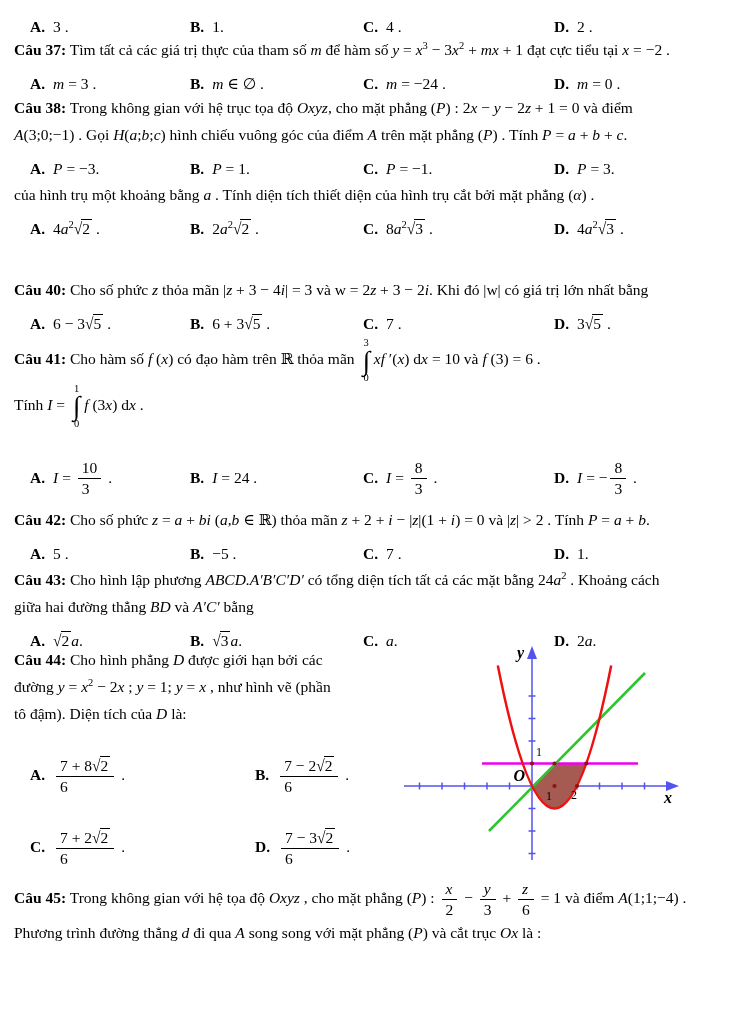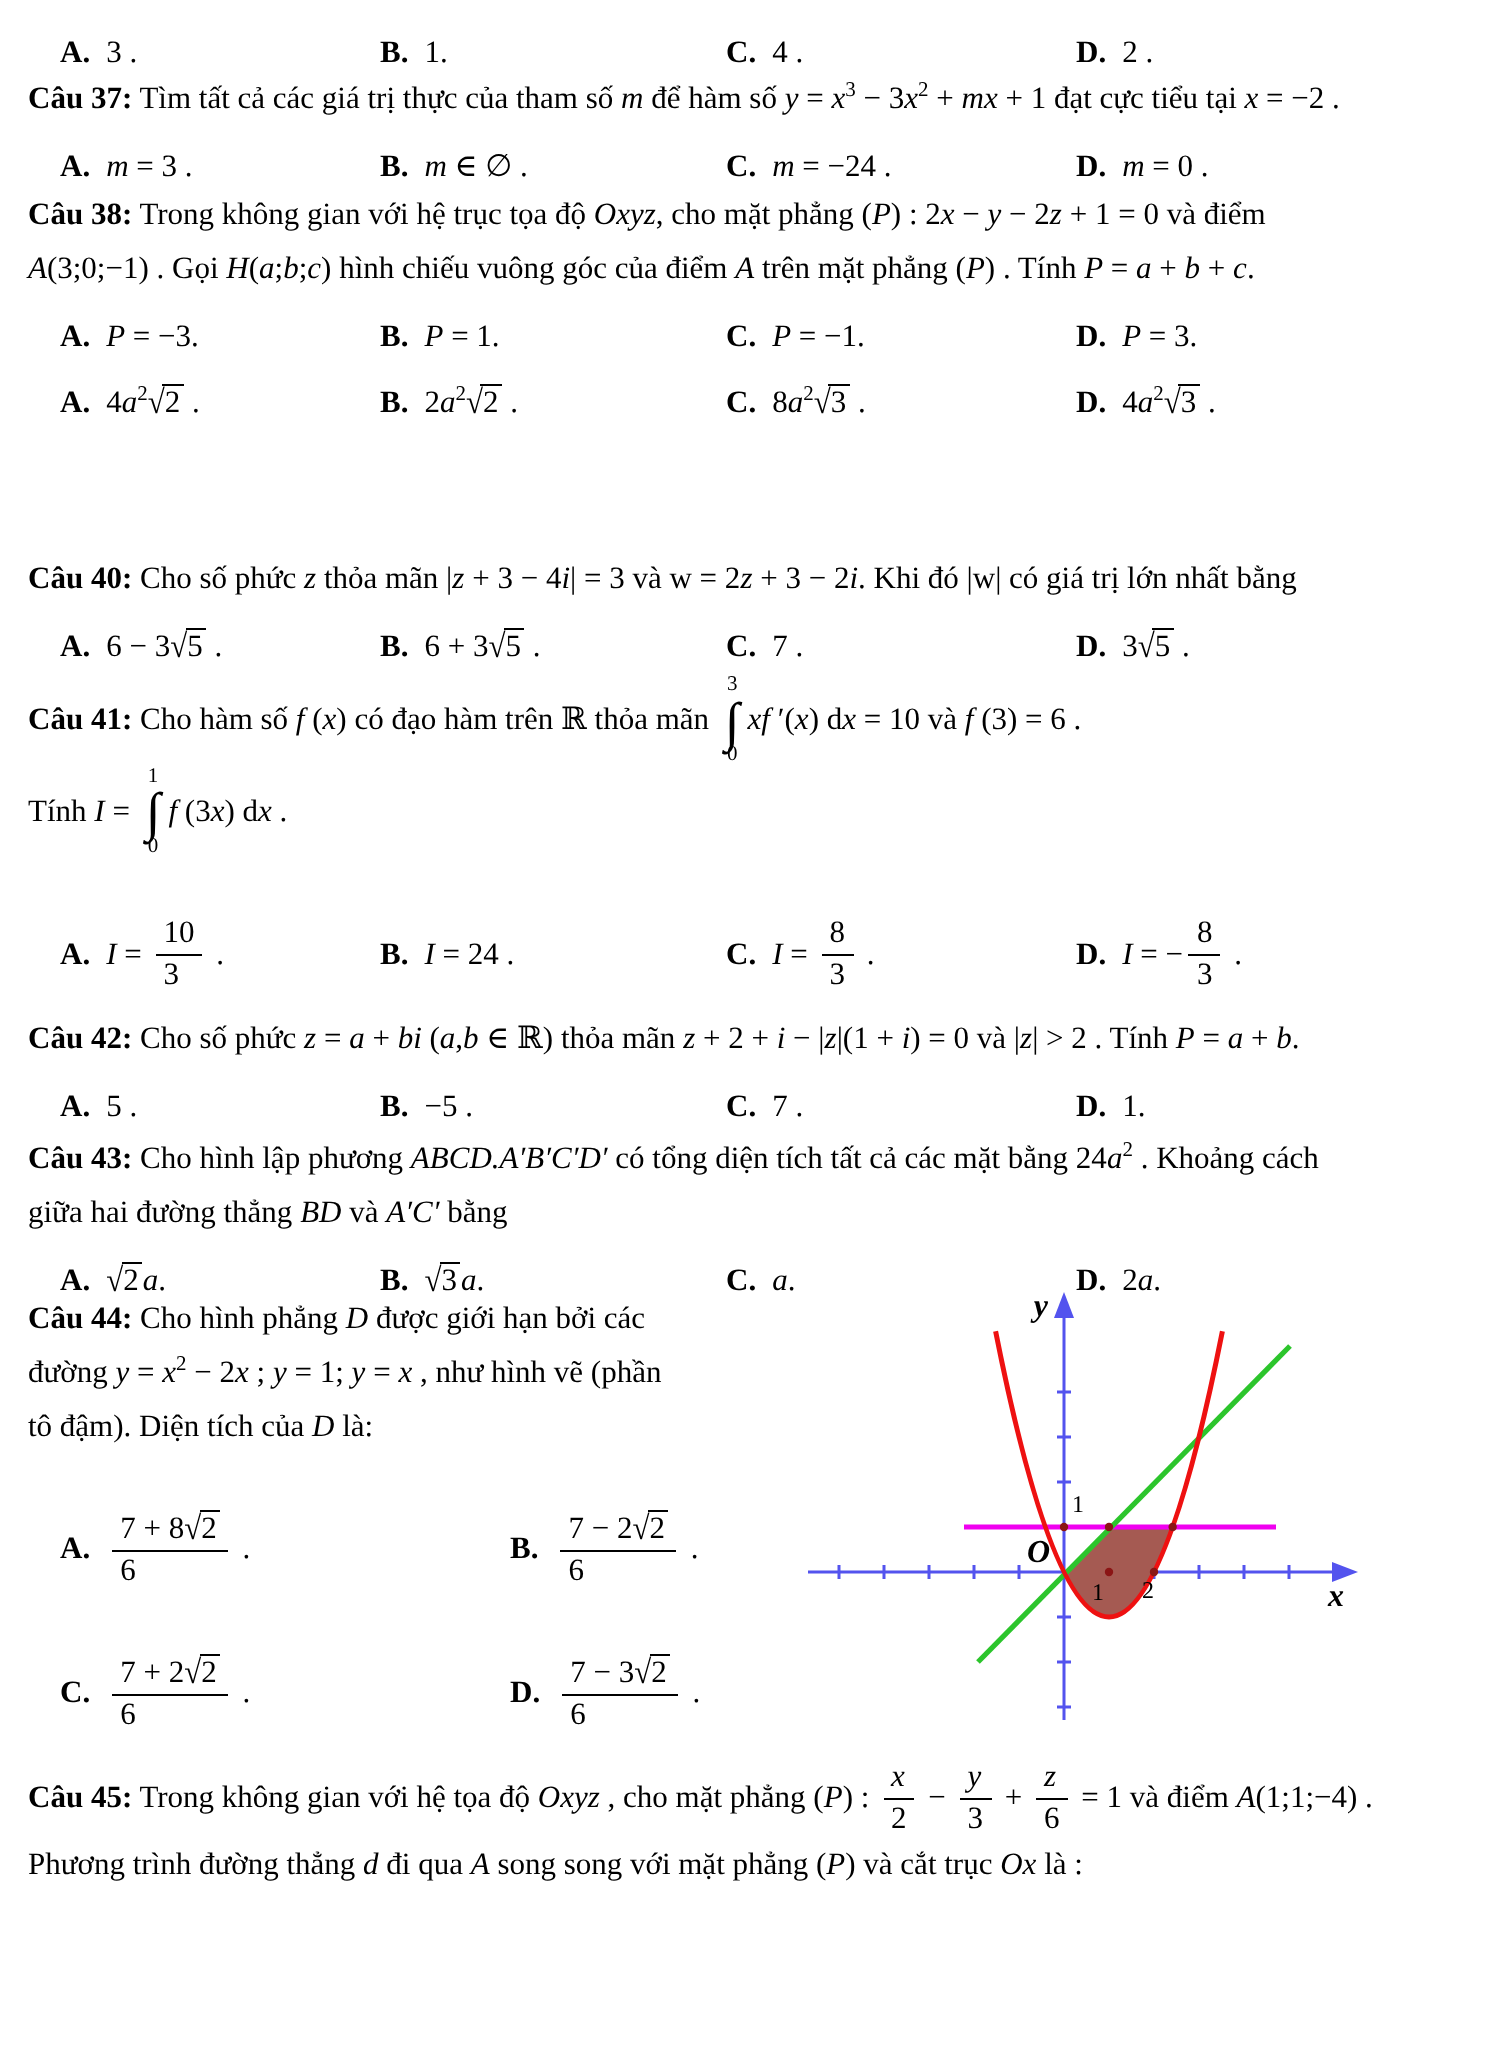--- a/index.html
+++ b/index.html
@@ -23,21 +23,21 @@
   .line{line-height:27px;min-height:27px;white-space:nowrap}
   .key{font-weight:bold;margin-right:8px}
   .b{font-weight:bold}
   .i{font-style:italic}
   sup.sup{font-size:10.5px;line-height:0}
 
   .opts{position:relative;height:26px;margin-top:8px}
   .opts.tall{height:48px;margin-top:24px}
   .opt{position:absolute;top:0;white-space:nowrap;line-height:26px}
   .opts.tall .opt{line-height:48px}
-  .row4 .o1{left:16px}.row4 .o2{left:176px}.row4 .o3{left:349px}.row4 .o4{left:524px}
+  .row4 .o1{left:16px}.row4 .o2{left:176px}.row4 .o3{left:349px}.row4 .o4{left:540px}
   .grid2 .o1{left:16px}.grid2 .o2{left:241px}
   .grid2{height:46px;margin-top:8px}
   .grid2 .opt{line-height:46px}
 
   .frac{display:inline-block;text-align:left;vertical-align:middle;margin:0 3px;line-height:normal}
   .frac .num{display:block;line-height:1.15;padding:0 4px 1px}
   .frac .den{display:block;border-top:1.2px solid #000;line-height:1.2;padding:1px 4px 0}
 
   .sqrt{display:inline-block;white-space:nowrap}
   .sqrt .rsym{display:inline-block;margin-right:-1px;transform:scaleY(1.08)}
@@ -78,20 +78,21 @@
     <div class="line"><span class="b">Câu 38:</span>  Trong không gian với hệ trục tọa độ <span class="i">Oxyz</span>, cho mặt phẳng (<span class="i">P</span>) : 2<span class="i">x</span> − <span class="i">y</span> − 2<span class="i">z</span> + 1 = 0  và điểm</div>
     <div class="line"><span class="i">A</span>(3;0;−1) . Gọi <span class="i">H</span>(<span class="i">a</span>;<span class="i">b</span>;<span class="i">c</span>) hình chiếu vuông góc của điểm <span class="i">A</span>  trên mặt phẳng (<span class="i">P</span>) . Tính <span class="i">P</span> = <span class="i">a</span> + <span class="i">b</span> + <span class="i">c</span>.</div>
     <div class="opts row4">
       <span class="opt o1"><span class="key">A.</span><span class="i">P</span> = −3.</span>
       <span class="opt o2"><span class="key">B.</span><span class="i">P</span> = 1.</span>
       <span class="opt o3"><span class="key">C.</span><span class="i">P</span> = −1.</span>
       <span class="opt o4"><span class="key">D.</span><span class="i">P</span> = 3.</span>
     </div>
   </div>
 <div class="q" id="q39">
+    <div class="line">của hình trụ một khoảng bằng  <span class="i">a</span> . Tính diện tích thiết diện của hình trụ cắt bởi mặt phẳng (<span class="i">α</span>) .</div>
     <div class="opts row4">
       <span class="opt o1"><span class="key">A.</span>4<span class="i">a</span><sup class="sup">2</sup><span class="sqrt"><span class="rsym">√</span><span class="rad">2</span></span> .</span>
       <span class="opt o2"><span class="key">B.</span>2<span class="i">a</span><sup class="sup">2</sup><span class="sqrt"><span class="rsym">√</span><span class="rad">2</span></span> .</span>
       <span class="opt o3"><span class="key">C.</span>8<span class="i">a</span><sup class="sup">2</sup><span class="sqrt"><span class="rsym">√</span><span class="rad">3</span></span> .</span>
       <span class="opt o4"><span class="key">D.</span>4<span class="i">a</span><sup class="sup">2</sup><span class="sqrt"><span class="rsym">√</span><span class="rad">3</span></span> .</span>
     </div>
   </div>
 <div class="q" id="q40">
     <div class="line"><span class="b">Câu 40:</span>  Cho số phức  <span class="i">z</span>  thỏa mãn  |<span class="i">z</span> + 3 − 4<span class="i">i</span>| = 3 và  w = 2<span class="i">z</span> + 3 − 2<span class="i">i</span>. Khi đó  |w|  có giá trị lớn nhất bằng</div>
     <div class="opts row4">

